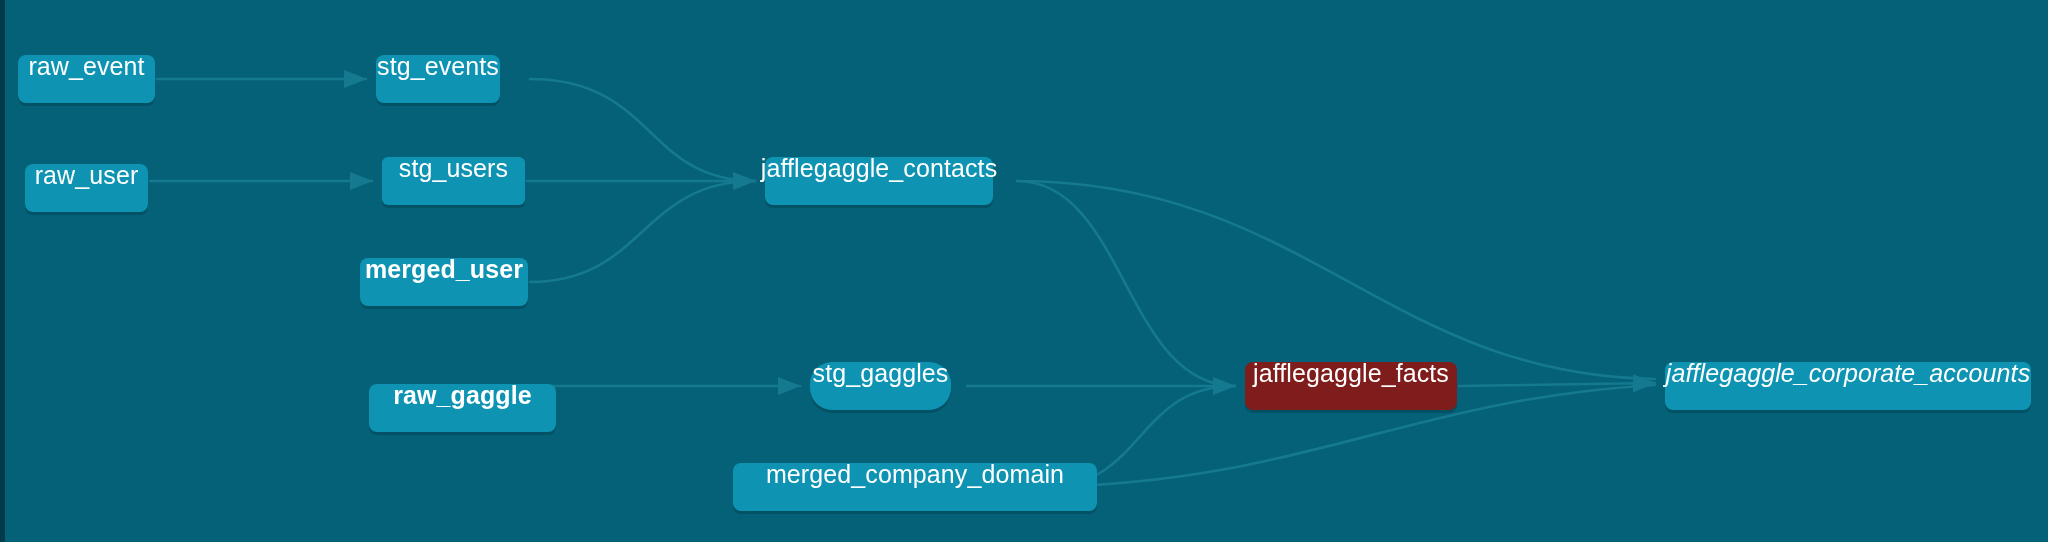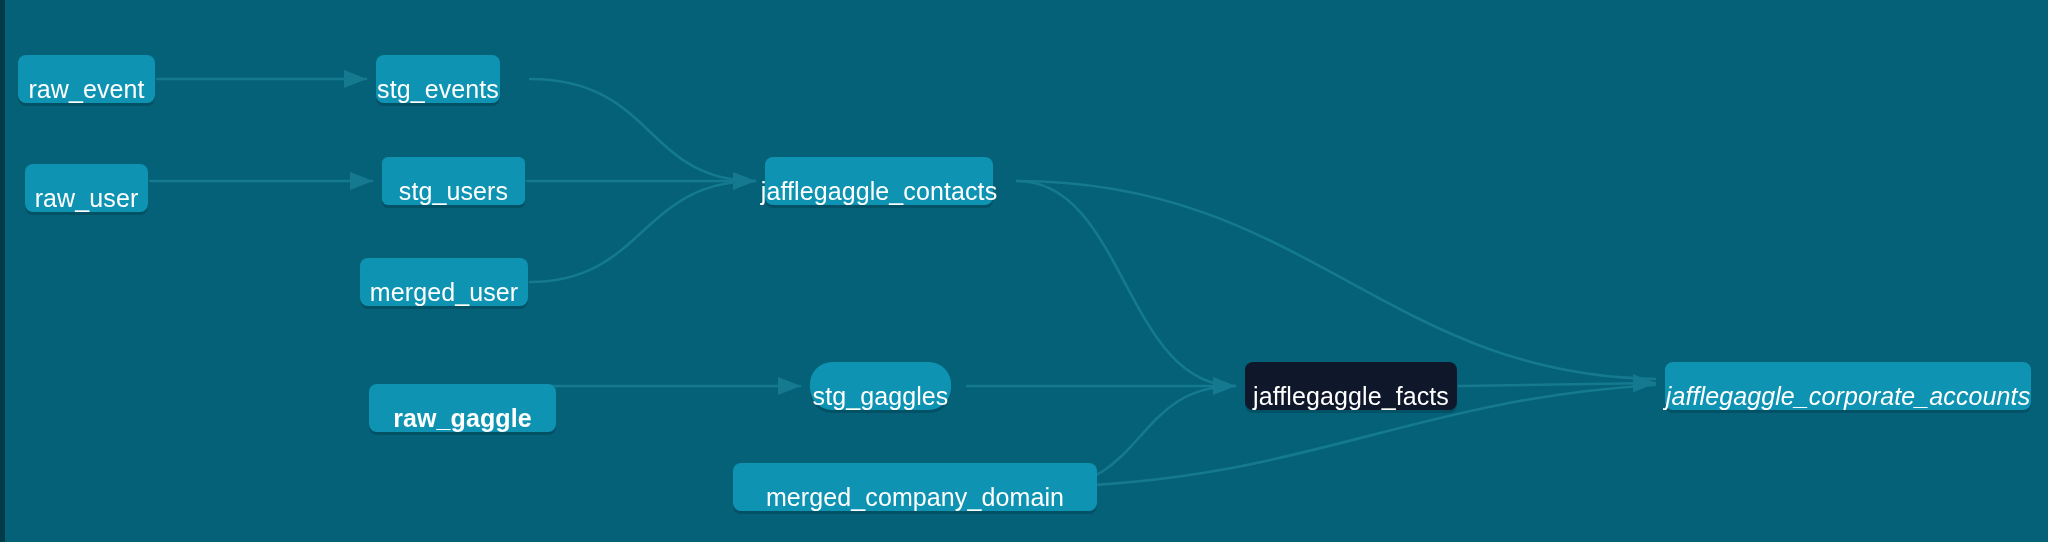--- a/index.html
+++ b/index.html
@@ -35,42 +35,42 @@
     stroke: #15798f;
     stroke-width: 2.6;
     stroke-linecap: round;
   }
   .edge-arrow {
     fill: #15798f;
   }
   .node {
     position: absolute;
     display: flex;
-    align-items: flex-end;
+    align-items: flex-start;
     justify-content: center;
     height: 48px;
     border-radius: 8px;
     background: #0e93b3;
     color: #ffffff;
     font-size: 25px;
     line-height: 1;
     letter-spacing: 0.1px;
     padding: 0 18px;
     box-sizing: border-box;
     white-space: nowrap;
     box-shadow: 0 3px 0 0 rgba(0, 40, 55, 0.28);
     cursor: pointer;
     user-select: none;
   }
   .node .node-label {
     display: block;
     transform: translateY(-1px);
   }
   .node.selected {
-    background: #0f172a;
+    background: #7f1d1d;
   }
 </style>
 </head>
 <body>
 
 <div id="dag-canvas">
 
   <svg id="edge-layer" viewBox="0 0 2048 542" width="2048" height="542" xmlns="http://www.w3.org/2000/svg">
     <defs>
       <marker id="arrowhead" markerWidth="9" markerHeight="7" refX="8.5" refY="3.5" orient="auto" markerUnits="strokeWidth">
@@ -99,21 +99,21 @@
       </div>
       <div class="node" style="left: 371px; top: 55px; width: 124px;">
         <span class="node-label">stg_events</span>
       </div>
       <div class="node" style="left: 20px; top: 164px; width: 123px;">
         <span class="node-label">raw_user</span>
       </div>
       <div class="node" style="left: 377px; top: 157px; width: 143px; border-radius: 6px;">
         <span class="node-label">stg_users</span>
       </div>
-      <div class="node" style="left: 355px; top: 258px; width: 168px;">
+      <div class="node" style="left: 355px; top: 258px; width: 168px; font-weight: bold;">
         <span class="node-label">merged_user</span>
       </div>
       <div class="node" style="left: 364px; top: 384px; width: 187px; font-weight: bold;">
         <span class="node-label">raw_gaggle</span>
       </div>
       <div class="node" style="left: 805px; top: 362px; width: 141px; border-radius: 22px;">
         <span class="node-label">stg_gaggles</span>
       </div>
       <div class="node" style="left: 728px; top: 463px; width: 364px;">
         <span class="node-label">merged_company_domain</span>

